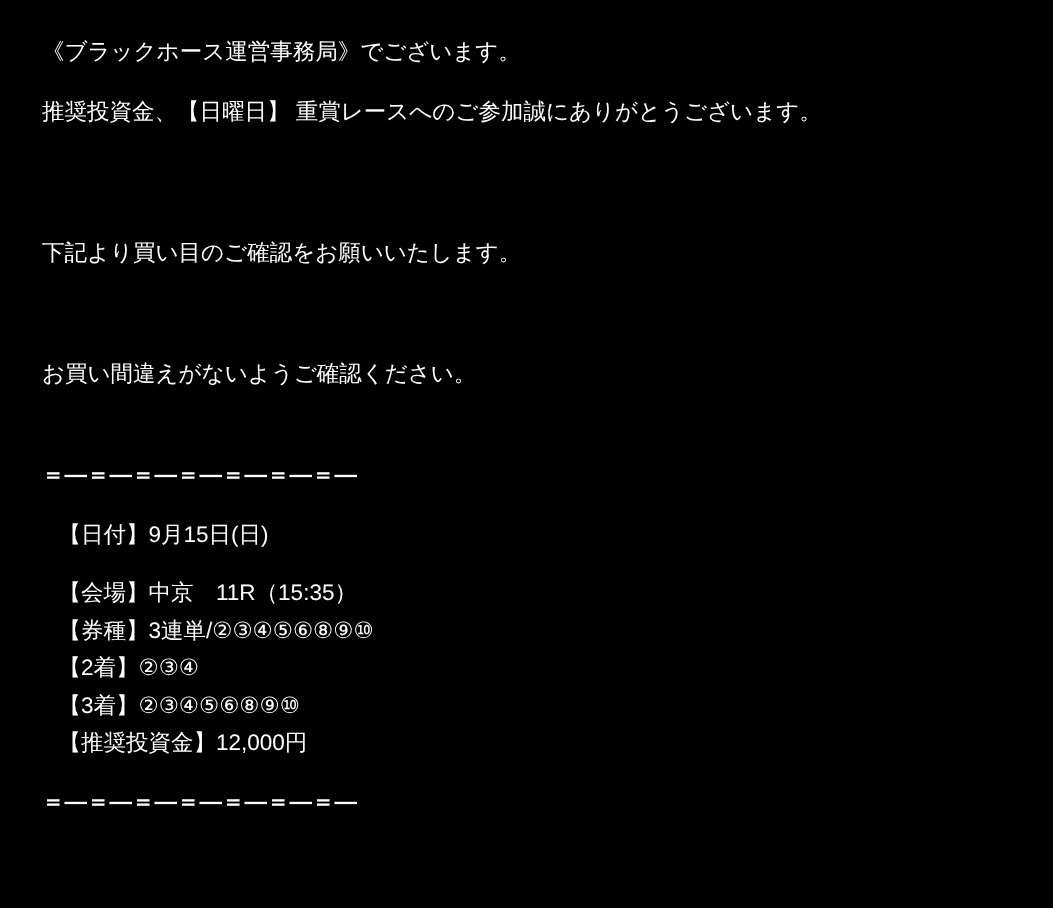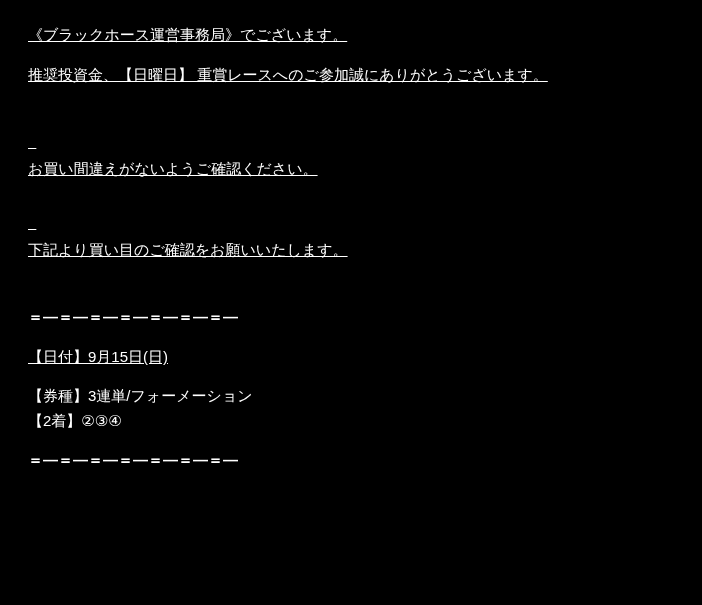--- a/index.html
+++ b/index.html
@@ -15,52 +15,55 @@
     overflow: hidden;
     background: #000000;
     color: #ffffff;
     font-family: "Liberation Sans", "DejaVu Sans", sans-serif;
     font-size: 15px;
     line-height: 27px;
   }
   .para {
     margin: 0 0 13px 0;
     white-space: pre-wrap;
-    text-decoration: underline;
   }
   .divider {
     margin: 0 0 13px 0;
     letter-spacing: 0px;
     font-weight: bold;
   }
   .divider.bottom {
     margin-bottom: 32px;
   }
   .detail-block {
     line-height: 25px;
     margin: 0 0 13px 0;
   }
   .detail-row {
     white-space: pre;
+    margin-left: 11px;
   }
 </style>
 </head>
 <body>
 
 <div class="para">《ブラックホース運営事務局》でございます。</div>
 
 <div class="para">推奨投資金、【日曜日】 重賞レースへのご参加誠にありがとうございます。</div>
 
 <div class="para">
+  <div>下記より買い目のご確認をお願いいたします。</div>
   <div>お買い間違えがないようご確認ください。</div>
-  <div>下記より買い目のご確認をお願いいたします。</div>
 </div>
 
 <div class="divider">＝―＝―＝―＝―＝―＝―＝―</div>
 
 <div class="para detail-row"><span>【日付】</span><span>9月15日(日)</span></div>
 
 <div class="detail-block">
-  <div class="detail-row"><span>【券種】</span><span>3連単/フォーメーション</span></div>
+  <div class="detail-row"><span>【会場】</span><span>中京　11R（15:35）</span></div>
+  <div class="detail-row"><span>【券種】</span><span>3連単/②③④⑤⑥⑧⑨⑩</span></div>
   <div class="detail-row"><span>【2着】</span><span>②③④</span></div>
+  <div class="detail-row"><span>【3着】</span><span>②③④⑤⑥⑧⑨⑩</span></div>
+  <div class="detail-row"><span>【推奨投資金】</span><span>12,000円</span></div>
 </div>
 
 <div class="divider bottom">＝―＝―＝―＝―＝―＝―＝―</div>
 
 </body></html>

